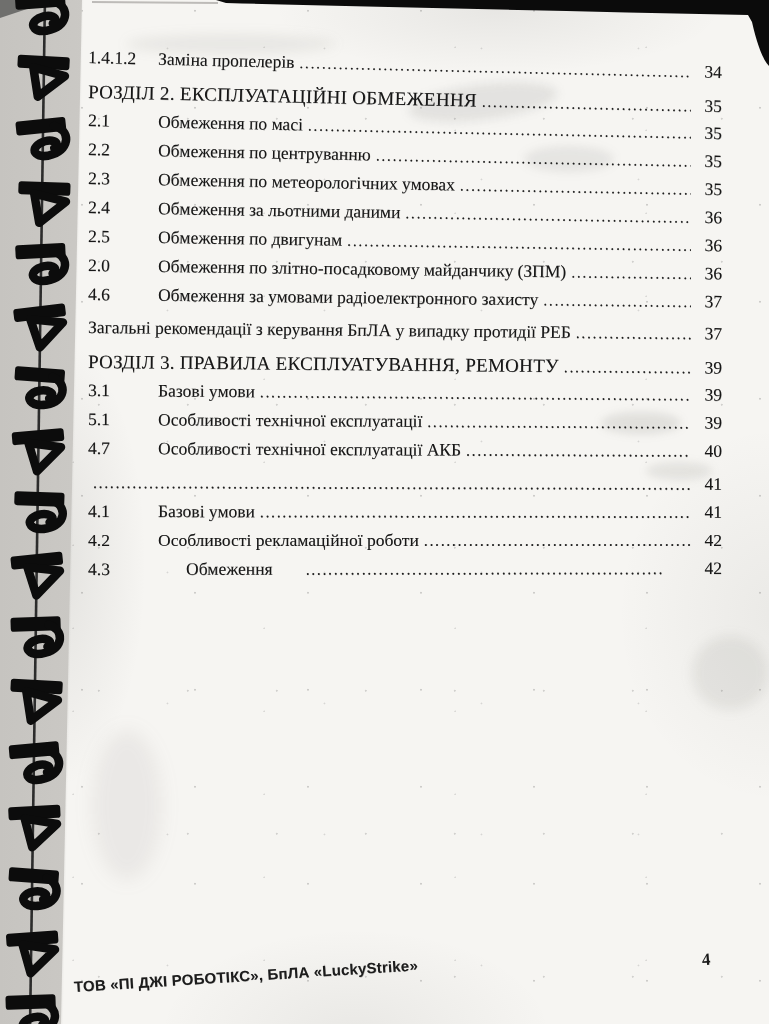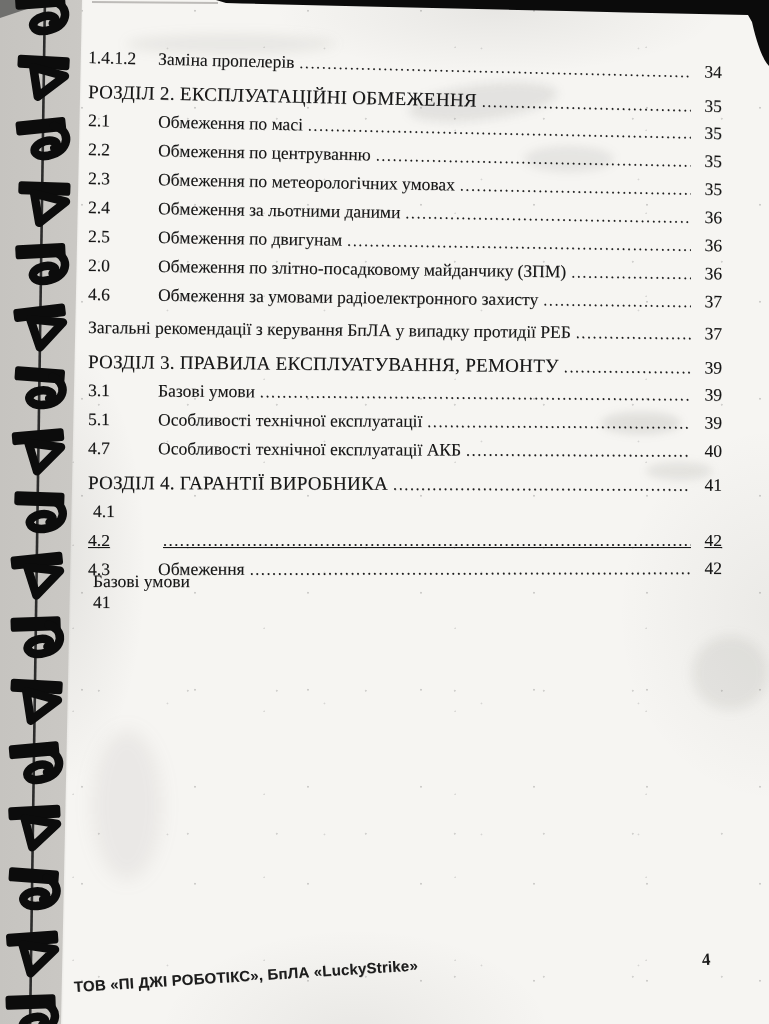--- a/index.html
+++ b/index.html
@@ -189,39 +189,39 @@
 
   <div class="row item" style="transform: rotate(0.25deg);">
     <span class="num">4.7</span>
     <span class="label">Особливості технічної експлуатації АКБ</span>
     <span class="dots"></span>
     <span class="pg">40</span>
   </div>
 
   <div class="row chapter" style="transform: rotate(0.16deg);">
 
-    <span class="label">РОЗДІЛ 4. ГАРАНТІЇ ВИРОБНИКА</span>
     <span class="dots"></span>
     <span class="pg">41</span>
   </div>
 
-  <div class="row item" style="transform: rotate(0.07deg); flex-direction: column;">
+  <div class="row item" style="transform: rotate(0.07deg);">
     <span class="num">4.1</span>
     <span class="label">Базові умови</span>
     <span class="dots"></span>
     <span class="pg">41</span>
   </div>
 
-  <div class="row item" style="transform: rotate(-0.01deg); text-decoration: underline;">
+  <div class="row item" style="transform: rotate(-0.01deg);">
     <span class="num">4.2</span>
+    <span class="label">Особливості рекламаційної роботи</span>
     <span class="dots"></span>
     <span class="pg">42</span>
   </div>
 
-  <div class="row item" style="transform: rotate(-0.09deg);">
+  <div class="row item" style="transform: rotate(-0.09deg); gap: 28px;">
     <span class="num">4.3</span>
     <span class="label">Обмеження</span>
     <span class="dots"></span>
     <span class="pg">42</span>
   </div>
 </div>
     </div>
 
     <div class="pageno">4</div>
     <div class="footer">ТОВ «ПІ ДЖІ РОБОТІКС», БпЛА «LuckyStrike»</div>

